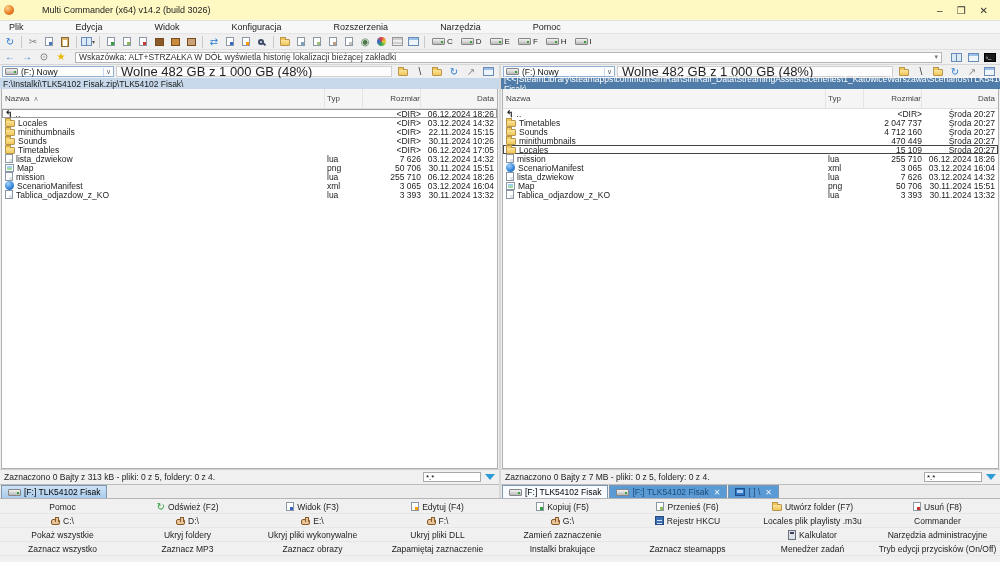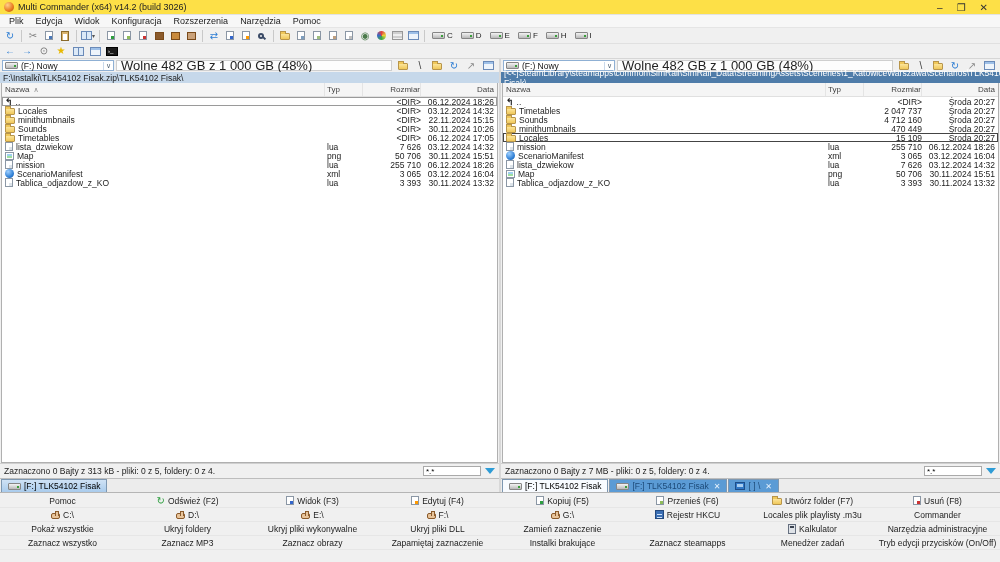--- a/index.html
+++ b/index.html
@@ -1,27 +1,27 @@
 <!DOCTYPE html>
 <html><head>
 <meta charset="utf-8">
 <style>
   * { margin:0; padding:0; box-sizing:border-box; }
   html,body { width:1000px; height:562px; overflow:hidden; }
   body { font-family:"Liberation Sans", sans-serif; background:#f0f0f0; color:#111; font-size:9px; }
 
   
-  .titlebar { height:15px; background:#fde047; display:flex; align-items:center; padding:0 4px; border-bottom:1px solid #e2e2e2; }
+  .titlebar { height:21px; background:#fef9c3; display:flex; align-items:center; padding:0 4px; border-bottom:1px solid #e2e2e2;gap:24px; }
   .titlebar .ttl { margin-left:4px; font-size:9px; color:#222; flex:1; }
   .winbtns { display:flex; gap:14px; padding-right:8px; color:#333; font-size:10px; }
   .winbtns span { cursor:default; line-height:13px; }
   .ic-mc-logo { width:10px; height:10px; border-radius:50%; background:radial-gradient(circle at 35% 30%, #ffd08a, #e87a1e 60%, #a84a10); display:inline-block; }
 
   
-  .menubar { height:13px; background:#f7f7f7; display:flex; align-items:center; padding-left:3px; border-bottom:1px solid #e5e5e5; }
+  .menubar { height:13px; background:#f7f7f7; display:flex; align-items:center; padding-left:3px; border-bottom:1px solid #e5e5e5;gap:40px; }
   .menubar .mi { padding:0 6px; font-size:9px; color:#222; }
 
   
   .toolbar1 { height:16px; display:flex; align-items:center; gap:2px; padding:0 3px; background:#f0f0f0; border-bottom:1px solid #e0e0e0; }
   .toolbar2 { height:15px; display:flex; align-items:center; gap:3px; padding:0 3px; background:#f0f0f0; border-bottom:1px solid #d6d6d6; }
   .tbtn { min-width:14px; height:14px; display:inline-flex; align-items:center; justify-content:center; border-radius:2px; }
   .tsep { width:1px; height:12px; background:#c9c9c9; margin:0 2px; }
   .glyph { font-size:10px; line-height:10px; }
   .drivebtn { display:inline-flex; align-items:center; gap:2px; padding:0 3px; height:14px; font-size:8px; color:#222; }
   .addrbox { flex:1; height:11px; background:#fff; border:1px solid #b5b5b5; display:flex; align-items:center; padding:0 3px; color:#333; font-size:8.5px; margin:0 4px; }
@@ -36,21 +36,21 @@
   .drivecombo { width:112px; height:11px; background:#fff; border:1px solid #8fb0d4; display:flex; align-items:center; gap:3px; padding:0 2px; font-size:8.5px; }
   .drivecombo .chev { margin-left:auto; border-left:1px solid #c9d8ea; padding-left:2px; color:#567; font-size:7px; }
   .freebox { flex:1; height:11px; background:#fdfdfd; border:1px solid #cfcfcf; display:flex; align-items:center; padding:0 4px; font-size:13px; color:#222; }
   .paneicons { display:flex; gap:3px; align-items:center; padding:0 2px; }
 
   .pathbar { height:11px; display:flex; align-items:center; padding:0 3px; font-size:8.5px; }
   .pathbar.inactive { background:#c6d8ea; color:#1a1a1a; }
   .pathbar.active { background:#4f7ca9; color:#ffffff; }
 
   .listwrap { flex:1; display:flex; flex-direction:column; border:1px solid #b0b0b0; border-top:none; background:#fff; margin:0 1px; }
-  .lheader { height:14px; display:flex; align-items:center; background:#f5f5f5; border-bottom:1px solid #e0e0e0; font-size:8px; color:#444; }
+  .lheader { height:20px; display:flex; align-items:center; background:#f5f5f5; border-bottom:1px solid #e0e0e0; font-size:8px; color:#444; }
   .lheader > div { border-right:1px solid #e4e4e4; height:100%; display:flex; align-items:center; }
   .rowsbox { flex:1; overflow:hidden; }
   .frow { display:flex; height:9px; align-items:center; font-size:8.5px; color:#1c1c1c; }
   .frow.focus0 { box-shadow:inset 0 0 0 1px #9a9a9a; }
   .frow.focus1 { box-shadow:inset 0 0 0 1px #444; }
   .cname { flex:1; display:flex; align-items:center; gap:3px; padding-left:3px; overflow:hidden; white-space:nowrap; }
   .ctyp { width:38px; padding-left:2px; }
   .csize { width:58px; text-align:right; }
   .cdate { width:76px; text-align:right; padding-right:3px; }
   .hname { flex:1; padding-left:3px; gap:2px; }
@@ -236,20 +236,24 @@
       <span class="ic ic-drive"></span>
       <span>I</span>
     </span>
   </div>
 
 <div class="toolbar2">
   <span class="tbtn glyph" style="color:#2b7cd3">←</span>
   <span class="tbtn glyph" style="color:#2b7cd3">→</span>
   <span class="tbtn glyph" style="color:#777">⊙</span>
   <span class="tbtn glyph" style="color:#e8b800">★</span>
+  <div class="addrbox">
+    <span>Wskazówka: ALT+STRZAŁKA W DÓŁ wyświetla historię lokalizacji bieżącej zakładki</span>
+    <span class="chev">▾</span>
+  </div>
   <span class="tbtn">
       <span class="ic ic-panel"></span>
     </span>
   <span class="tbtn">
       <span class="ic ic-window"></span>
     </span>
   <span class="tbtn">
       <span class="ic ic-console"></span>
     </span>
 </div>

